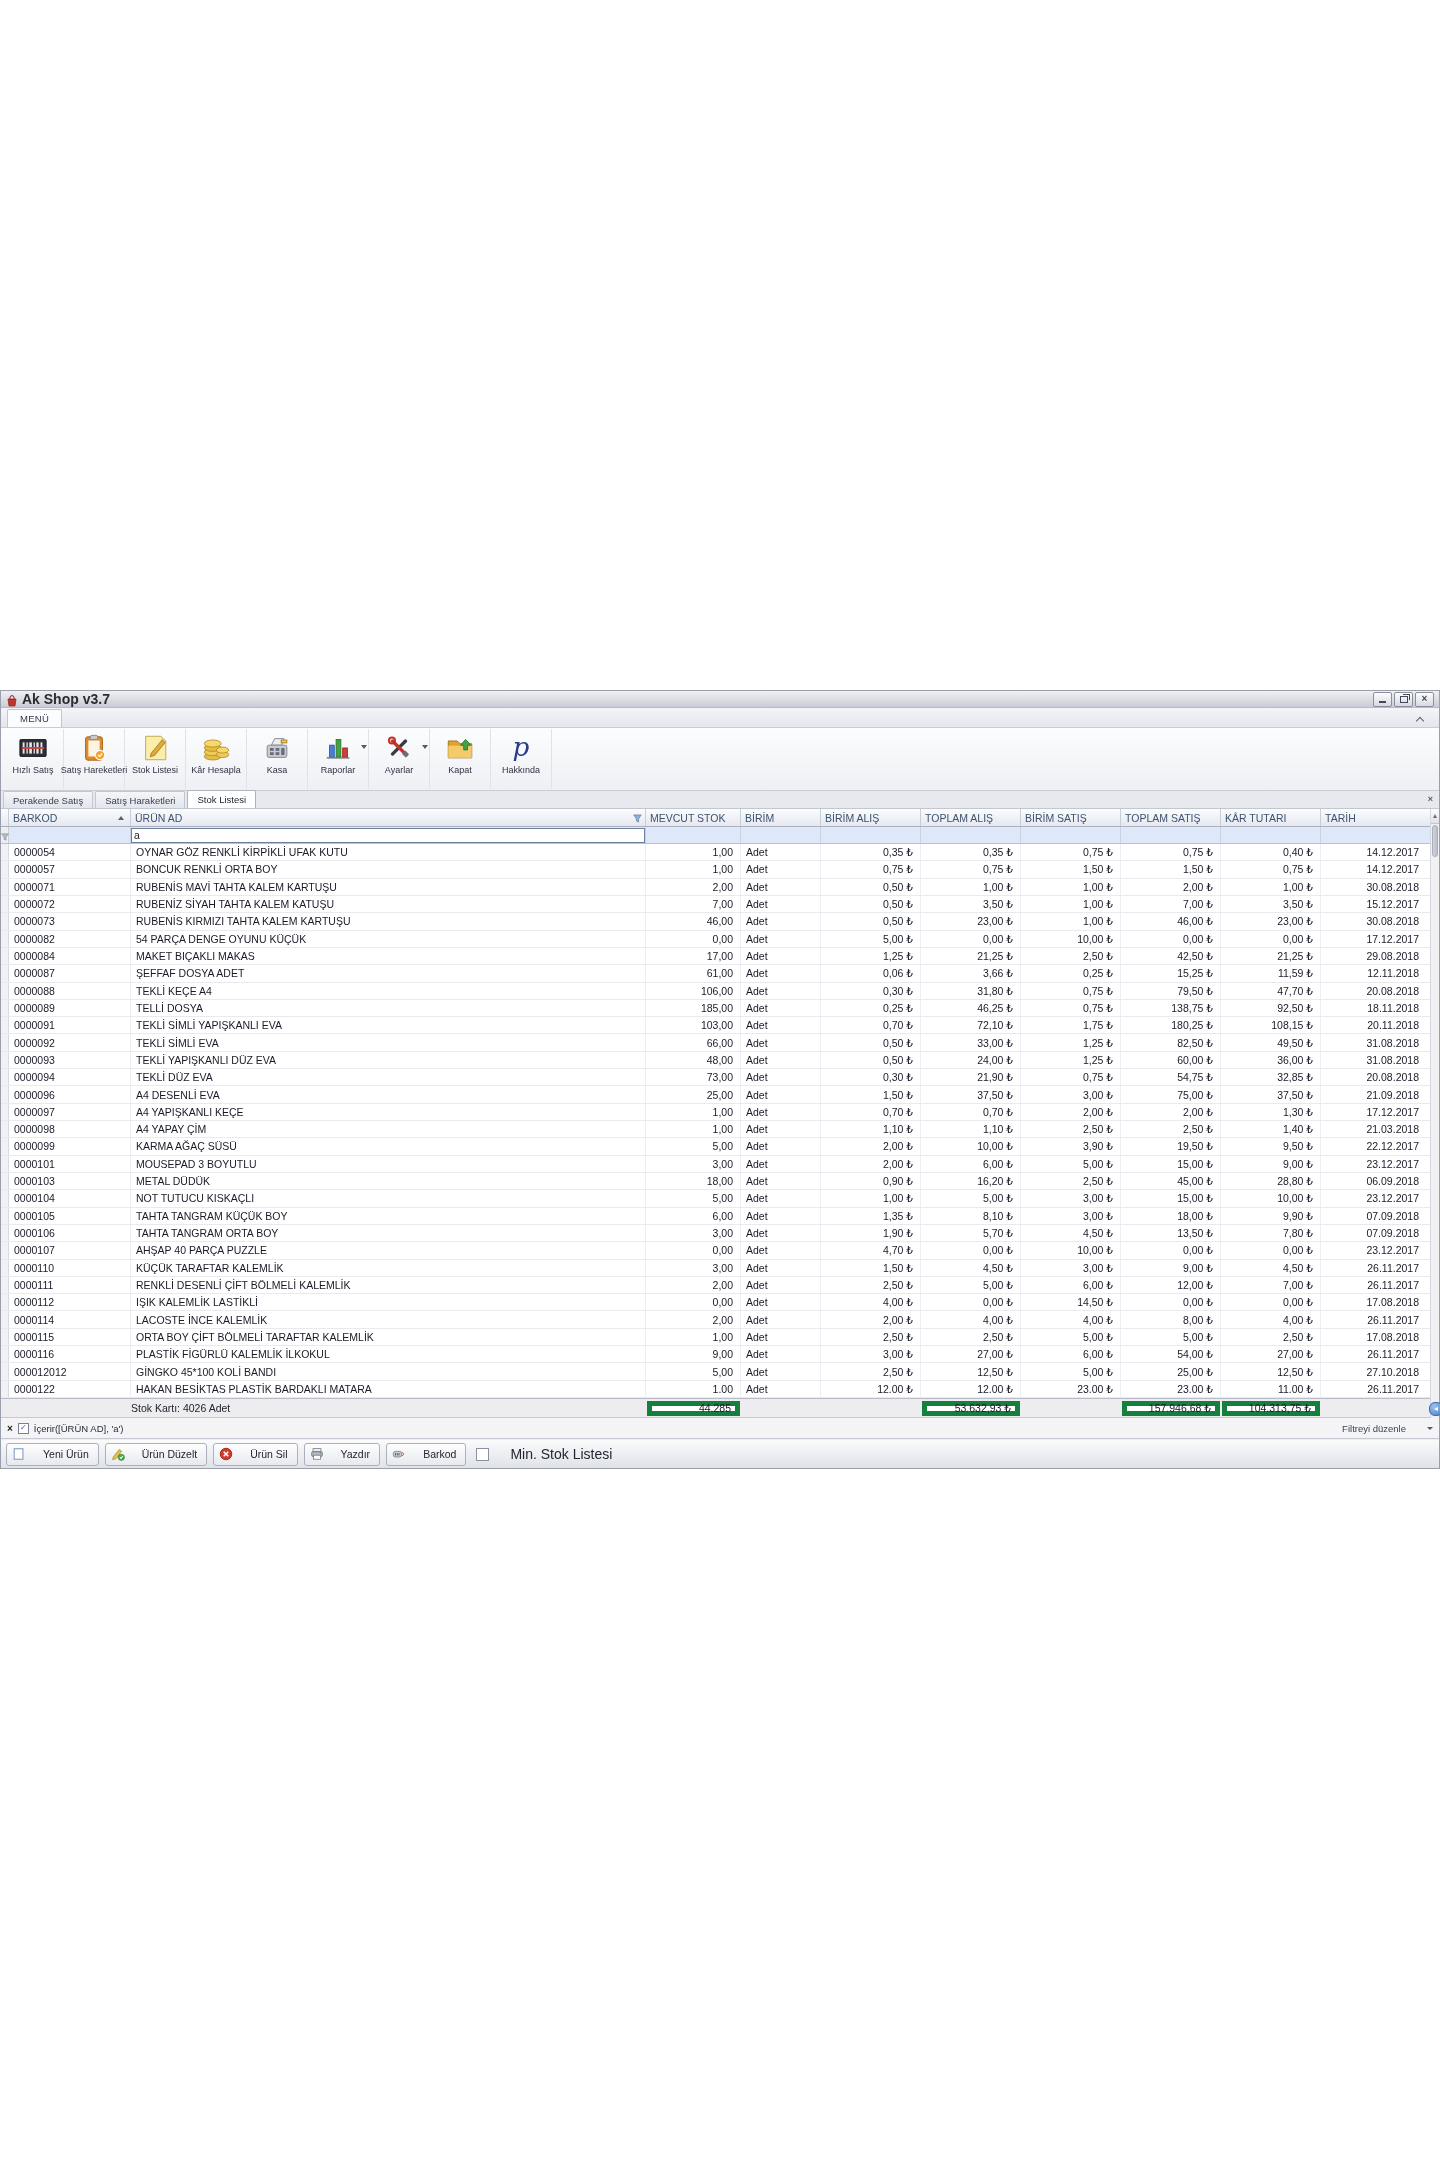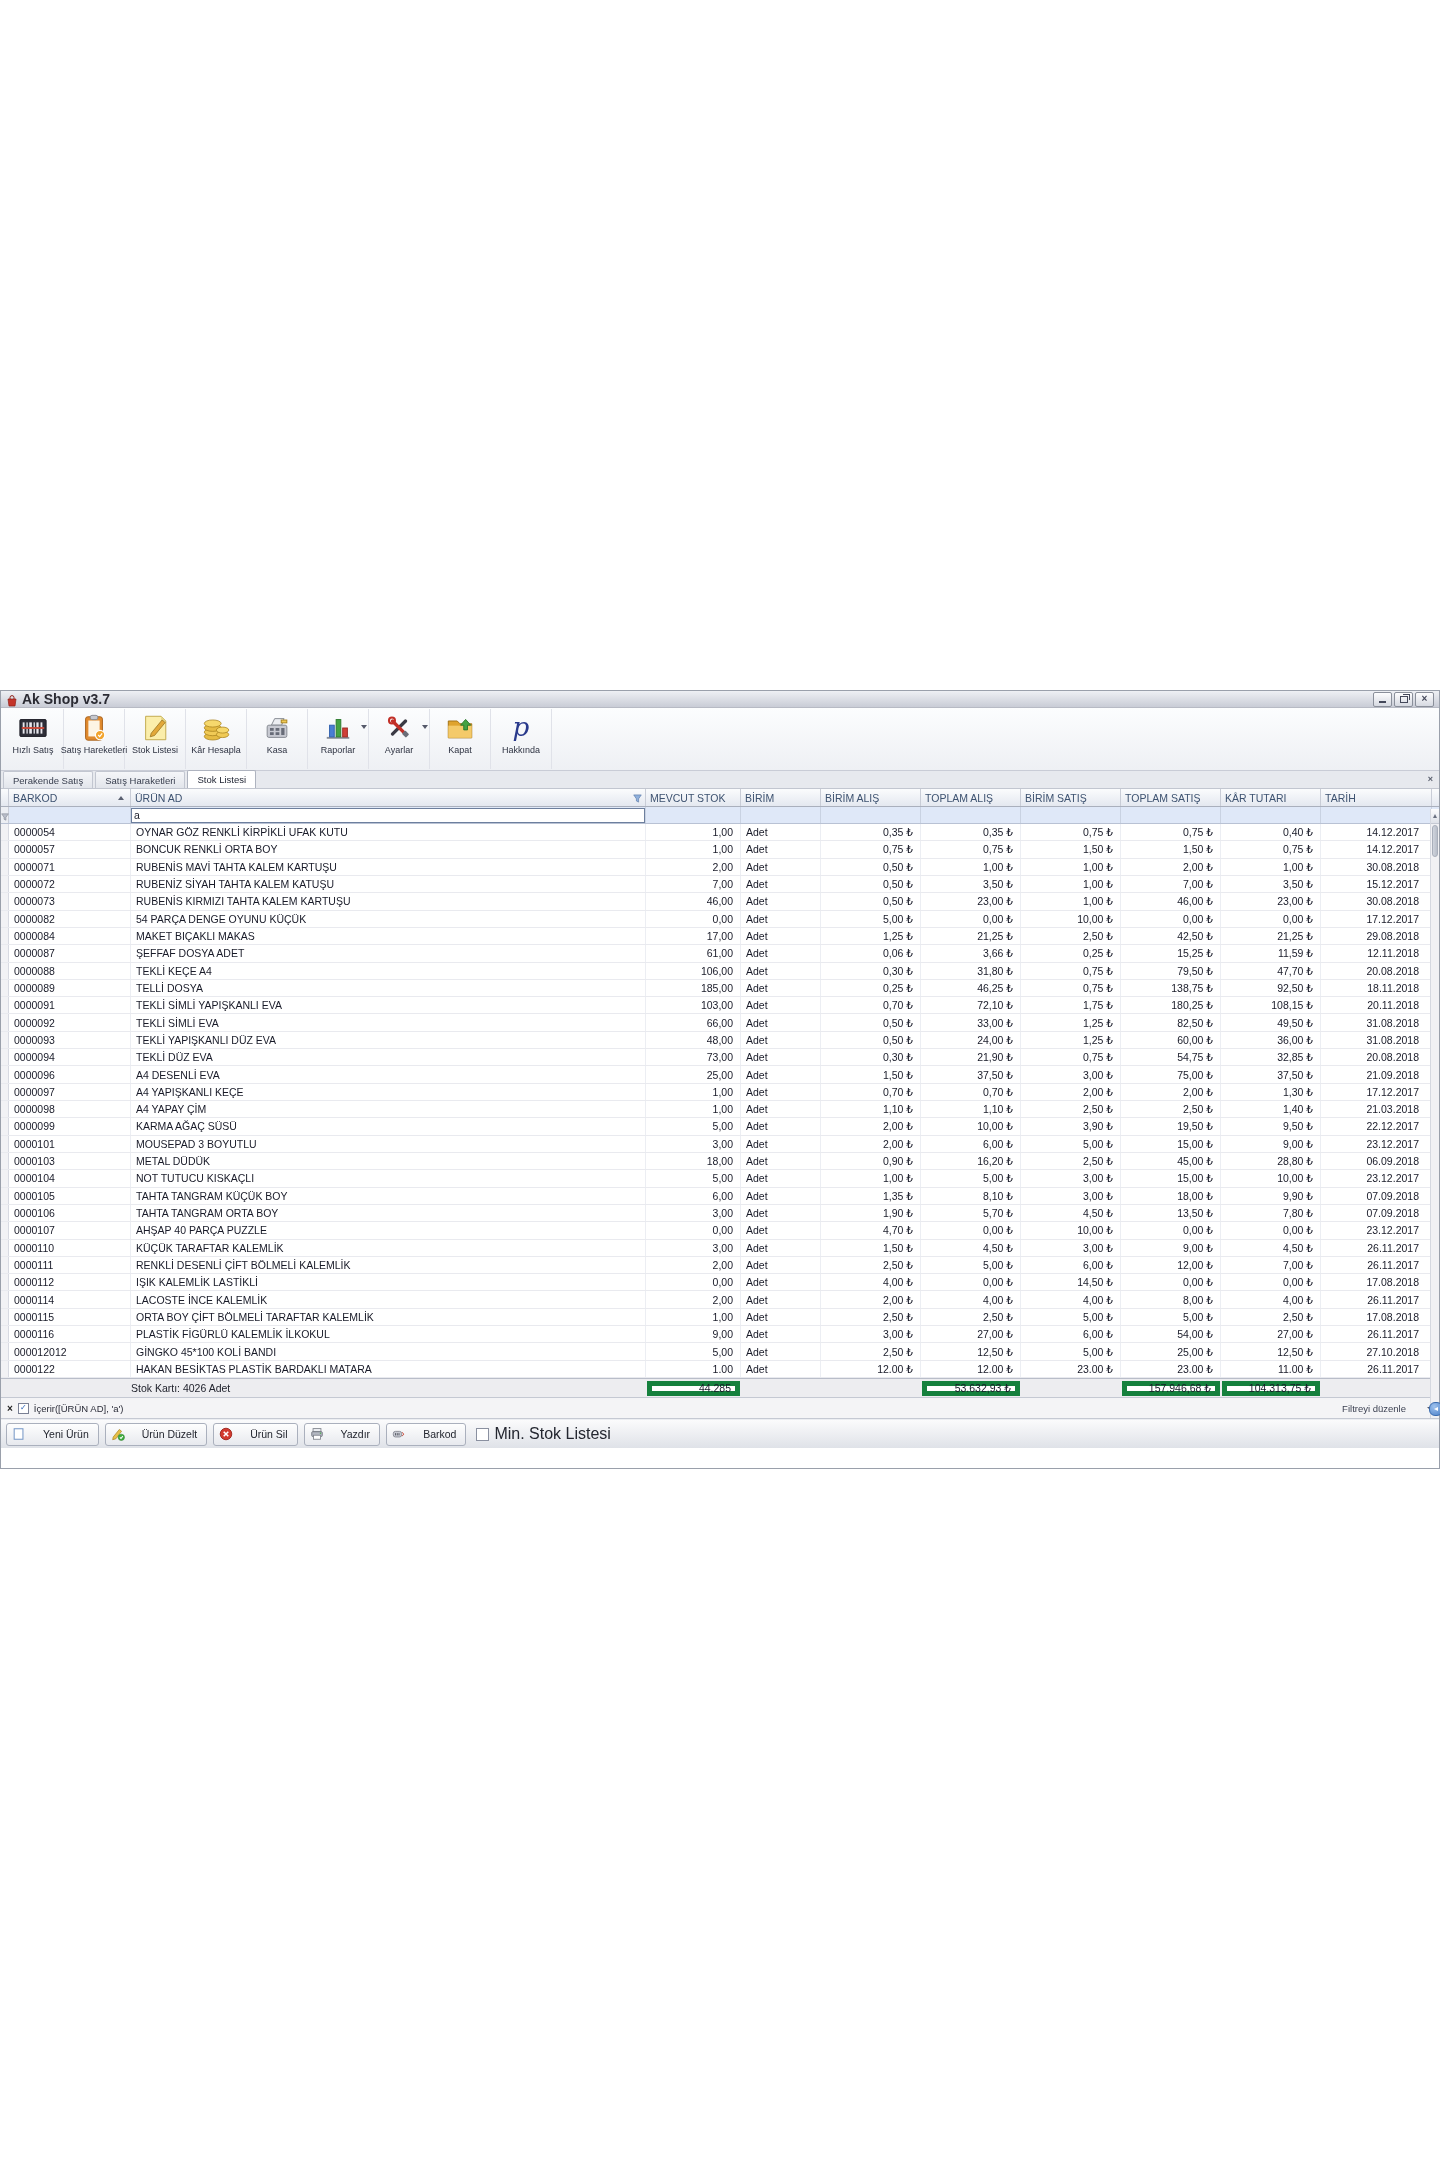--- a/index.html
+++ b/index.html
@@ -150,21 +150,21 @@
   .bbar{
     height:29px;box-sizing:border-box;background:linear-gradient(#fbfbfc,#dfe2e8);
     display:flex;align-items:center;padding:0 5px;gap:6px;border-top:1px solid #eceef2;
   }
   .bbtn{
     height:21px;padding:0 9px 0 5px;display:flex;align-items:center;gap:17px;
     background:linear-gradient(#fefefe,#e7e9ee);border:1px solid #aab0bd;border-radius:3px;
     font-size:10.5px;color:#23262f;cursor:default;white-space:nowrap;
   }
   .bbtn svg{width:14px;height:14px;display:block;}
-  .bchk{display:flex;align-items:center;gap:5px;font-size:16px;color:#23262f;margin-left:4px;text-align:center;}
+  .bchk{display:flex;align-items:center;gap:21px;font-size:14px;color:#23262f;margin-left:4px;text-align:center;}
   .bchk .box{width:11px;height:11px;border:1px solid #8a90a0;background:#fff;}
 </style>
 </head>
 <body>
 
 <div class="window">
 
   <div class="titlebar">
     <span class="appicon">
       <svg viewBox="0 0 12 12">
@@ -179,20 +179,26 @@
         </span>
       <span class="wbtn">
           <span class="g-res"></span>
         </span>
       <span class="wbtn">
           <span class="g-cls">×</span>
         </span>
     </span>
   </div>
 
+  <div class="menurow">
+    <div class="menutab">MENÜ</div>
+    <div class="ribcollapse">
+        <span class="chevup"></span>
+      </div>
+  </div>
 
   <div class="ribbon" id="ribbon">
       <div class="rbtn">
         <span class="ricon">
           <svg viewBox="0 0 32 32">
             <rect x="2" y="7" width="28" height="18" rx="1" fill="#2e2e38" stroke="#1a1a22"></rect>
             <g fill="#e8e8ee">
               <rect x="5" y="10" width="2" height="12"></rect>
               <rect x="9" y="10" width="1.4" height="12"></rect>
               <rect x="12" y="10" width="2.8" height="12"></rect>

